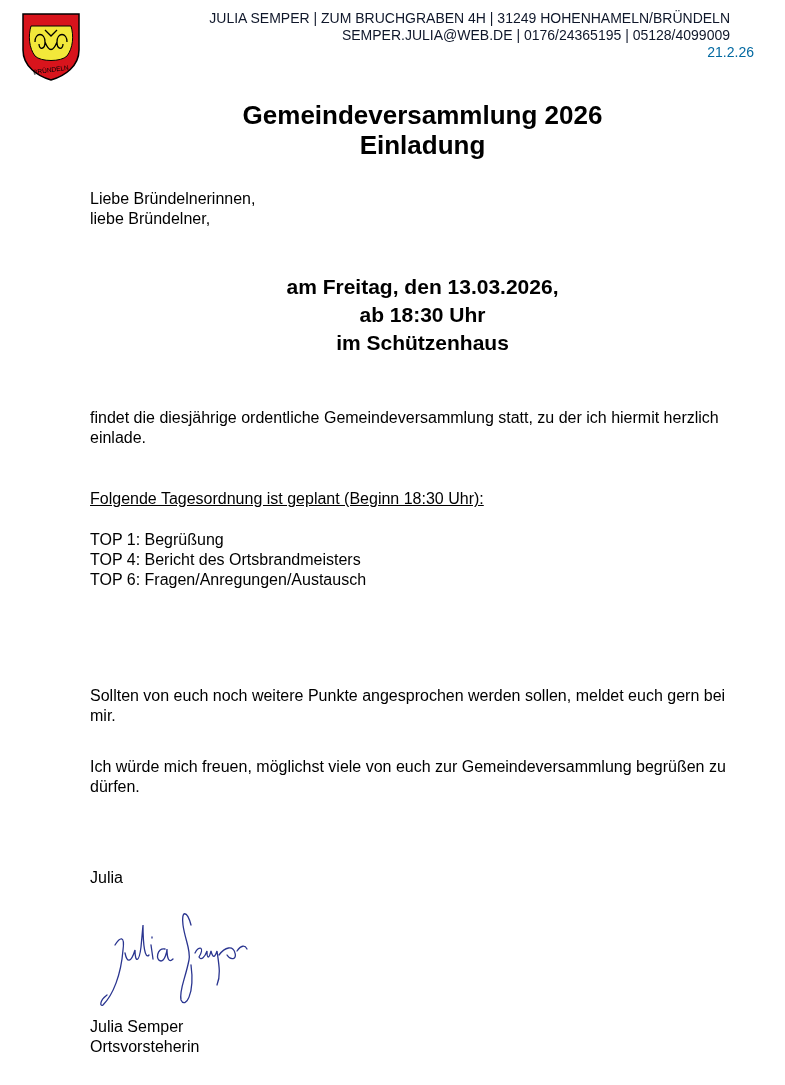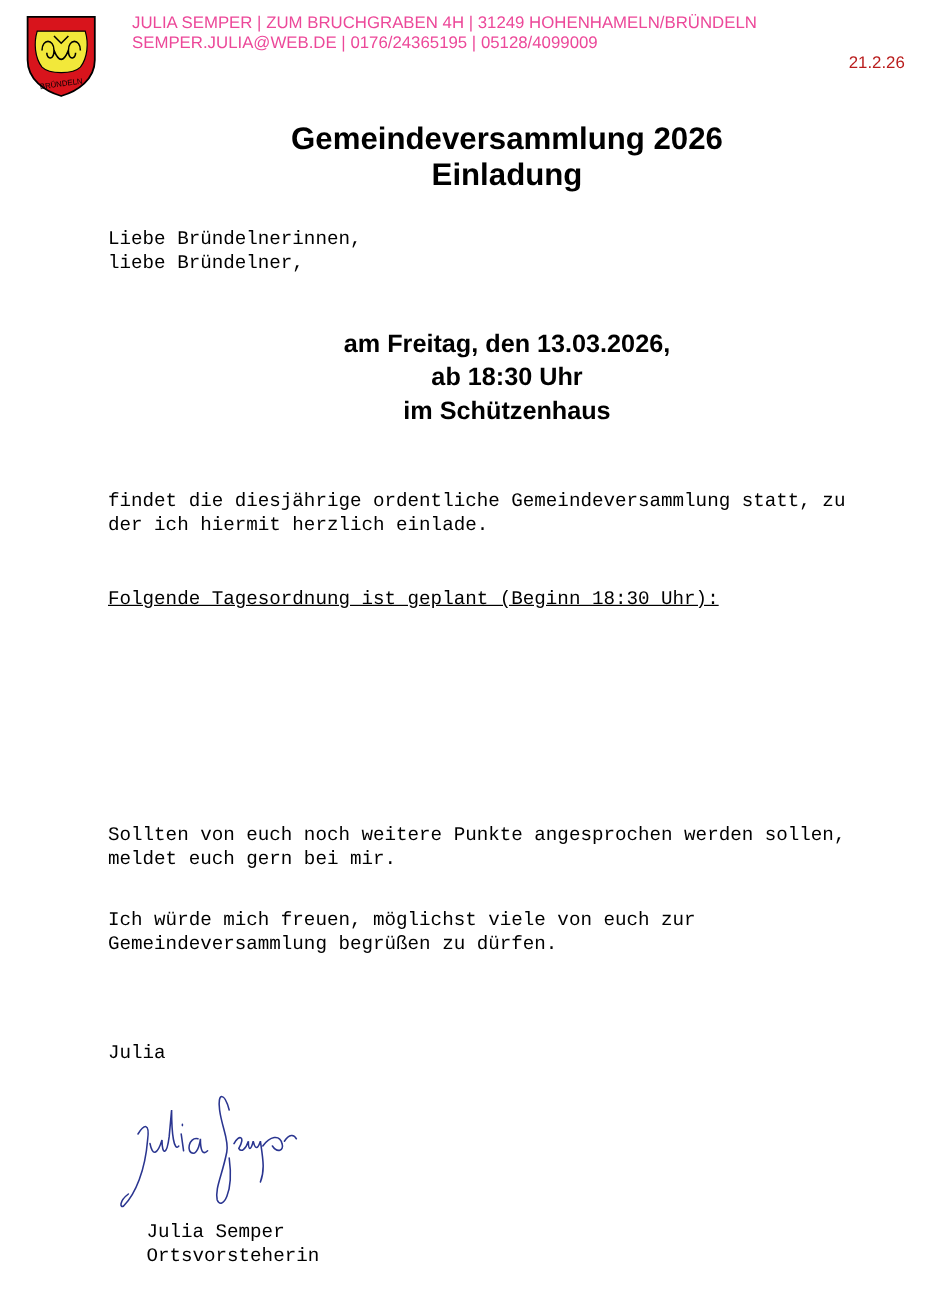--- a/index.html
+++ b/index.html
@@ -3,42 +3,42 @@
   <meta charset="utf-8">
   <style>
     html, body { margin: 0; padding: 0; background: #ffffff; }
     body {
       width: 785px; height: 1085px; position: relative; overflow: hidden;
       font-family: "Liberation Sans", sans-serif; color: #000;
     }
     .crest { position: absolute; left: 21px; top: 12px; width: 60px; height: 70px; }
     .letterhead {
       position: absolute; left: 110px; width: 620px; top: 10px;
-      text-align: left; color: #ec4899; font-size: 14px; line-height: 17px;
+      text-align: right; color: #0f172a; font-size: 14px; line-height: 17px;
     }
-    .date { position: absolute; right: 31px; top: 44px; font-size: 14px; color: #b91c1c; }
+    .date { position: absolute; right: 31px; top: 44px; font-size: 14px; color: #0369a1; }
     .title {
       position: absolute; left: 0; width: 845px; top: 100px; text-align: center;
       font-weight: bold; font-size: 26px; line-height: 30px;
     }
-    .body-text { position: absolute; left: 90px; font-size: 16px; line-height: 20px; font-family: Liberation Mono, monospace; }
+    .body-text { position: absolute; left: 90px; font-size: 16px; line-height: 20px; }
     .greeting { top: 189px; }
     .event {
       position: absolute; left: 0; width: 845px; top: 273px; text-align: center;
       font-weight: bold; font-size: 21px; line-height: 28px;
     }
     .intro { top: 408px; width: 650px; }
     .agenda-heading { top: 489px; text-decoration: underline; }
     .agenda { top: 530px; margin: 0; padding: 0; list-style: none; }
     .agenda li { line-height: 20px; }
     .para1 { top: 686px; width: 650px; }
     .para2 { top: 757px; width: 650px; }
     .closing { top: 868px; }
     .signature { position: absolute; left: 95px; top: 905px; width: 160px; height: 110px; }
-    .signer { top: 1017px; margin-left: 32px; }
+    .signer { top: 1017px; }
   </style>
 </head>
 <body>
 
 <svg class="crest" viewBox="0 0 60 70">
   <path d="M2 2 H58 V38 C58 54 44 64 30 68 C16 64 2 54 2 38 Z" fill="#d8141c" stroke="#000" stroke-width="1.5"></path>
   <path d="M10 14 H50 C53 24 52 36 46 44 C40 50 20 50 14 44 C8 36 7 24 10 14 Z" fill="#f2e83a" stroke="#000" stroke-width="1"></path>
   <path d="M14 30 C14 20 24 20 24 30 C24 38 18 38 18 32 M46 30 C46 20 36 20 36 30 C36 38 42 38 42 32 M24 30 C28 40 32 40 36 30 M24 18 L30 24 L36 18" fill="none" stroke="#000" stroke-width="1.3"></path>
   <text x="30" y="60" font-size="6.5" text-anchor="middle" fill="#000" font-family="Liberation Sans, sans-serif" transform="rotate(-8 30 58)">BRÜNDELN</text>
 </svg>
@@ -64,20 +64,23 @@
   <div>am Freitag, den 13.03.2026,</div>
   <div>ab 18:30 Uhr</div>
   <div>im Schützenhaus</div>
 </div>
 
 <div class="body-text intro">findet die diesjährige ordentliche Gemeindeversammlung statt, zu der ich hiermit herzlich einlade.</div>
 
 <div class="body-text agenda-heading">Folgende Tagesordnung ist geplant (Beginn 18:30 Uhr):</div>
 
 <ul class="body-text agenda">
+  <li>TOP 1: Begrüßung</li>
+  <li>TOP 4: Bericht des Ortsbrandmeisters</li>
+  <li>TOP 6: Fragen/Anregungen/Austausch</li>
 </ul>
 
 <div class="body-text para1">Sollten von euch noch weitere Punkte angesprochen werden sollen, meldet euch gern bei mir.</div>
 <div class="body-text para2">Ich würde mich freuen, möglichst viele von euch zur Gemeindeversammlung begrüßen zu dürfen.</div>
 
 <div class="body-text closing">Julia</div>
 
 <svg class="signature" viewBox="0 0 160 110">
   <g fill="none" stroke="#2a3590" stroke-width="1.3" stroke-linecap="round">
     <path d="M20 40 C25 32 30 30 28 45 C26 70 18 90 8 100 C5 102 4 96 12 90"></path>

